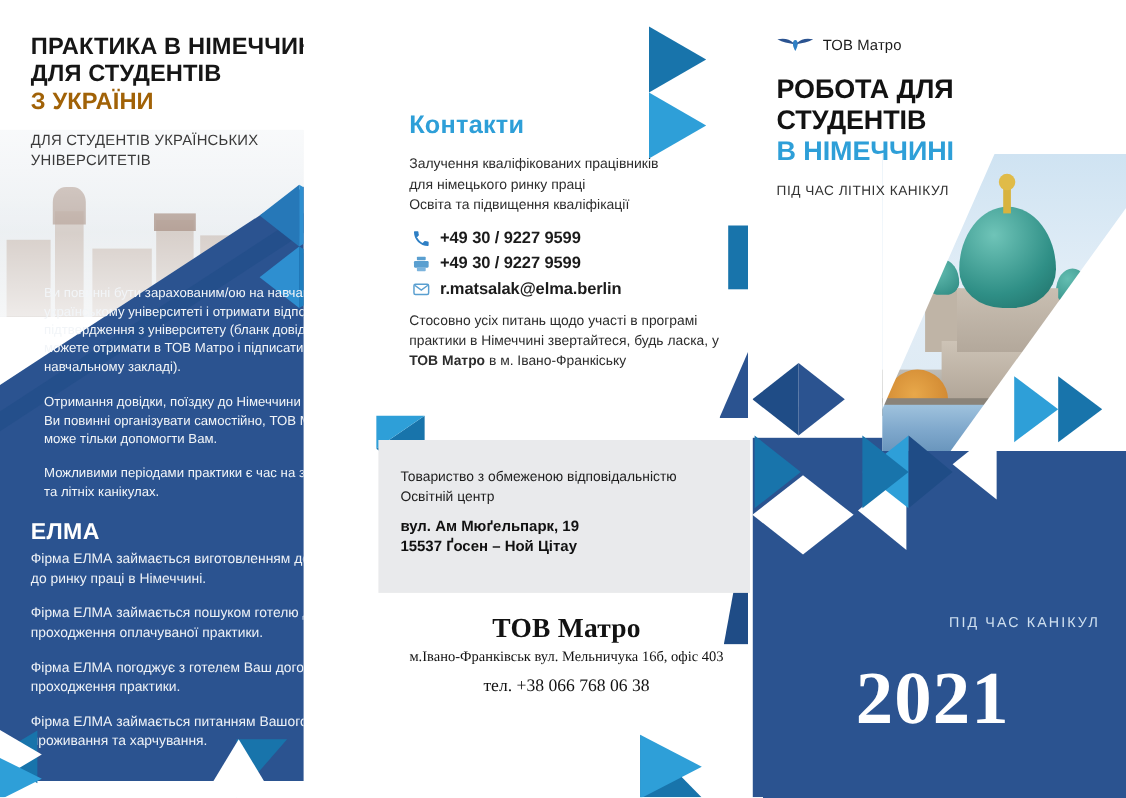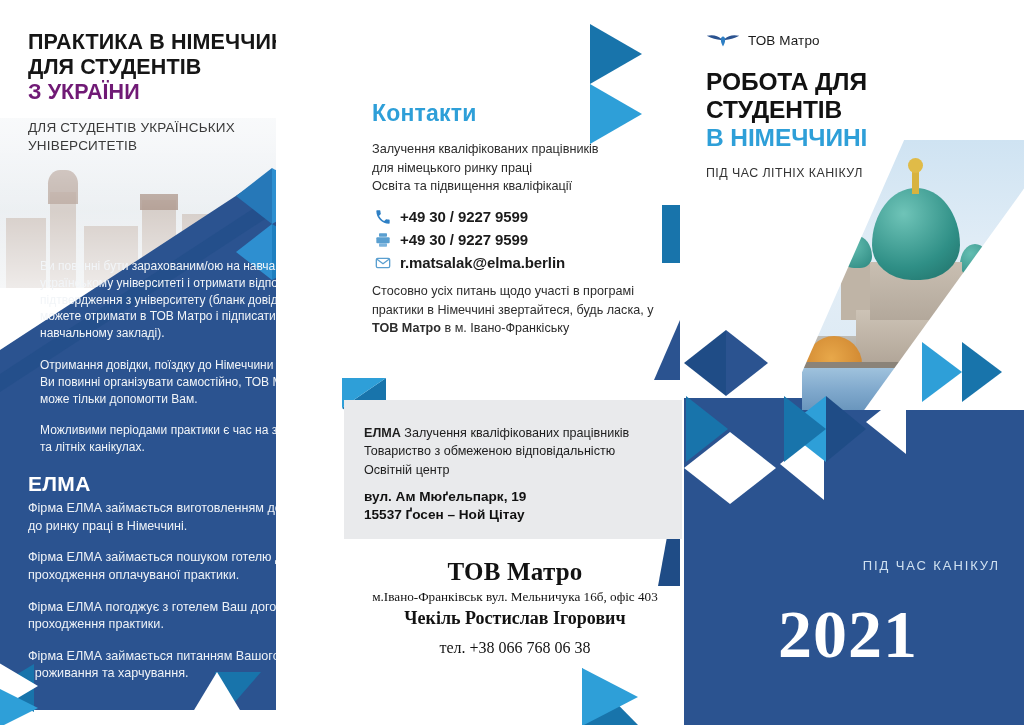--- a/index.html
+++ b/index.html
@@ -34,21 +34,21 @@
   .tri-bl1{left:-6px;top:660px;width:0;height:0;border-top:26px solid transparent;border-bottom:26px solid transparent;border-left:44px solid #ffffff;}
   .tri-bl2{left:-6px;top:686px;width:0;height:0;border-top:22px solid transparent;border-bottom:22px solid transparent;border-left:44px solid #2e9fd8;}
   .tri-bl3{left:-6px;top:664px;width:0;height:0;border-top:24px solid transparent;border-bottom:24px solid transparent;border-right:40px solid #1874ab;}
 
   .tri-bm1{left:185px;top:672px;width:0;height:0;border-left:32px solid transparent;border-right:32px solid transparent;border-bottom:53px solid #ffffff;}
   .tri-bm2{left:215px;top:672px;width:0;height:0;border-top:53px solid #1874ab;border-right:46px solid transparent;}
 
   
   .head-l{position:absolute;left:28px;top:30px;width:300px;}
   .h1-l{font-size:21.5px;font-weight:bold;line-height:1.17;color:#161616;letter-spacing:.1px;}
-  .h1-l .accent{color:#701a75;}
+  .h1-l .accent{color:#a16207;}
   .sub-l{margin-top:14px;font-size:13.5px;line-height:1.28;color:#3a3a3a;letter-spacing:.2px;}
 
   .body-l{position:absolute;left:28px;top:258px;width:292px;color:#f2f5f8;}
   .body-l p{margin:0 0 15px 12px;font-size:12px;line-height:1.40;}
   .elma-h{position:absolute;left:28px;top:472px;font-size:21px;font-weight:bold;color:#ffffff;letter-spacing:.3px;}
   .elma-body{position:absolute;left:28px;top:500px;width:292px;color:#eef2f7;}
   .elma-body p{margin:0 0 14px 0;font-size:12.6px;line-height:1.40;}
 
   
   .col-mid{position:absolute;left:340px;top:0;width:340px;height:725px;background:#ffffff;overflow:hidden;}
@@ -258,31 +258,29 @@
       <span class="c-txt">r.matsalak@elma.berlin</span>
     </div>
   </div>
 
   <div class="mid-note" style="position:absolute;left:372px;top:282px;">
     <span>Стосовно усіх питань щодо участі в програмі практики в Німеччині звертайтеся, будь ласка, у </span><b>ТОВ Матро</b><span> в м. Івано-Франкіську</span>
   </div>
 
   <div class="gray-box"></div>
   <div class="gray-in">
-    <div class="gb-l1"><b>ЕЛМА</b><span> Залучення кваліфікованих працівників</span></div>
     <div class="gb-l1">Товариство з обмеженою відповідальністю</div>
     <div class="gb-l1">Освітній центр</div>
     <div class="gb-addr">вул. Ам Мюґельпарк, 19</div>
     <div class="gb-addr" style="margin-top:0">15537 Ґосен – Ной Цітау</div>
   </div>
 
   <div class="footer-blk">
     <div class="f1">ТОВ Матро</div>
     <div class="f2">м.Івано-Франківськ вул. Мельничука 16б, офіс 403</div>
-    <div class="f3">Чекіль Ростислав Ігорович</div>
     <div class="f4">тел. +38 066 768 06 38</div>
   </div>
 
   <div class="col-right">
     <div class="r-navy"></div>
 
     <div class="photo">
       <div class="ph-sky"></div>
       <div class="ph-city"></div>
       <div class="ph-tower"></div>

